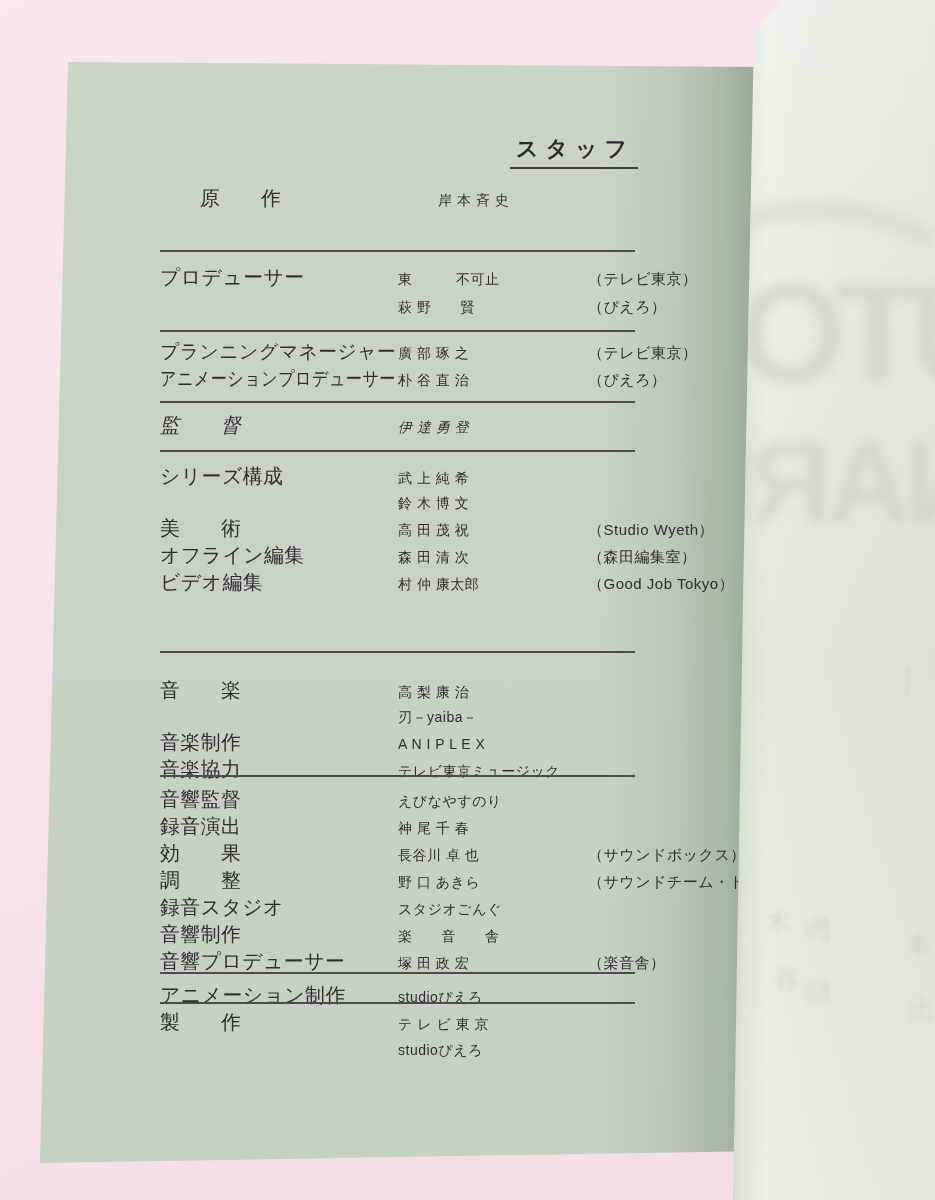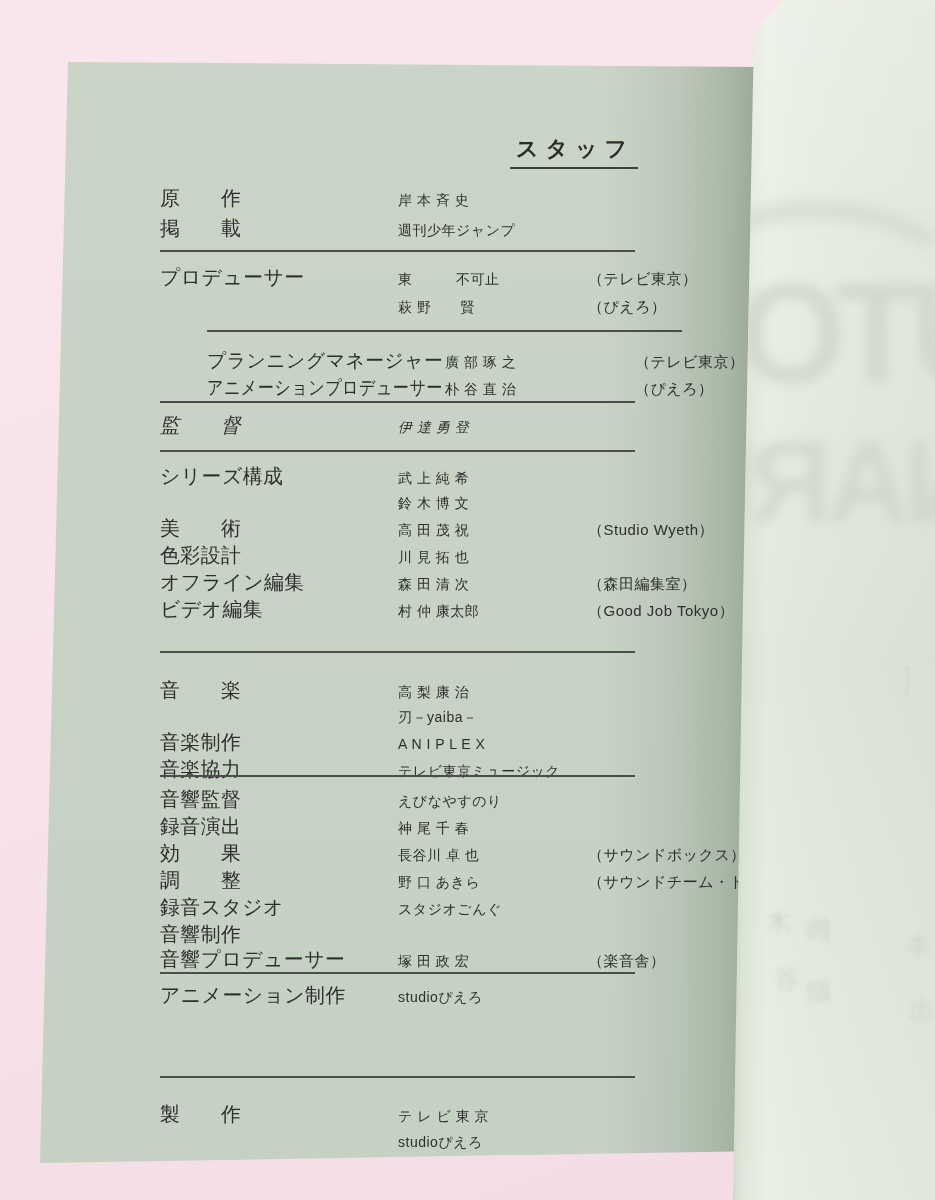--- a/index.html
+++ b/index.html
@@ -17,34 +17,34 @@
     clip-path:polygon(28px 0,100% 5px,100% 98.9%,0 100%);
   }
   
   .credits{position:absolute;left:160px;top:0;width:560px;height:946px;z-index:2;color:#2e2e2e;}
   .page-title{
     position:absolute;top:134px;left:350px;
     font-size:22px;font-weight:600;letter-spacing:7px;
     padding:0 4px 3px 6px;border-bottom:2px solid #3f3f3f;color:#2b2b2b;white-space:nowrap;
   }
   .sec{position:absolute;left:0;width:475px;border-top:2px solid #4c4c4c;}
-  .sec.no-line{border-top:none;}
+  .sec.no-line{border-top:none;margin-left:40px;}
   .row{display:flex;align-items:baseline;line-height:var(--lh);white-space:nowrap;}
   .row-label{display:inline-block;width:238px;flex:0 0 238px;font-size:20px;font-weight:500;letter-spacing:.5px;}
   .row-name{display:inline-block;width:190px;flex:0 0 190px;font-size:14px;font-weight:500;letter-spacing:.5px;}
   .row-paren{display:inline-block;font-size:15px;font-weight:500;letter-spacing:.5px;}
   .s0{top:184px;--lh:28px;padding-top:0;}
   .s1{top:250px;--lh:28px;padding-top:11px;}
-  .s2{top:330px;--lh:26px;padding-top:16px;margin-left:47px;}
+  .s2{top:330px;--lh:26px;padding-top:7px;}
   .s3{top:401px;--lh:28px;padding-top:8px;font-style:italic;}
   .s4{top:450px;--lh:25px;padding-top:12px;}
   .s5{top:651px;--lh:25px;padding-top:25px;}
   .s6{top:775px;--lh:25px;padding-top:10px;}
   .s7{top:972px;--lh:28px;padding-top:7px;}
-  .s8{top:1076px;--lh:26px;padding-top:23px;}
+  .s8{top:1002px;--lh:26px;padding-top:5px;}
   .s2 .row-label{font-size:19px;}
   
   .page-right{
     position:absolute;left:733px;top:0;width:202px;height:1200px;z-index:3;
     background:
       linear-gradient(180deg,rgba(255,255,255,.25) 0%,rgba(255,255,255,.10) 22%,rgba(120,130,115,.05) 55%,rgba(255,255,255,.08) 100%),
       linear-gradient(90deg,#ccd8c8 0px,#dde6d7 10px,#e9eee3 34px,#e5ebe0 70px,#e2e8dc 130px,#dfe5d9 100%);
     clip-path:polygon(49px 0,100% 0,100% 100%,0 100%,10px 600px,21px 32px);
   }
   .ghost-logo{
@@ -76,25 +76,20 @@
 
   <div class="credits">
     <div class="page-title">スタッフ</div>
 
   <div class="sec s0 no-line">
         <div class="row">
           <span class="row-label" style="transform: scaleX(0.991597); transform-origin: left center;">原　　作</span>
           <span class="row-name">岸 本 斉 史</span>
           <span class="row-paren"></span>
         </div>
-        <div class="row">
-          <span class="row-label" style="transform: scaleX(0.991597); transform-origin: left center;">掲　　載</span>
-          <span class="row-name">週刊少年ジャンプ</span>
-          <span class="row-paren"></span>
-        </div>
       </div>
       <div class="sec s1">
         <div class="row">
           <span class="row-label" style="transform: scaleX(0.991597); transform-origin: left center;">プロデューサー</span>
           <span class="row-name">東　　　不可止</span>
           <span class="row-paren">（テレビ東京）</span>
         </div>
         <div class="row">
           <span class="row-label" style="transform: scaleX(0.991597); transform-origin: left center;"></span>
           <span class="row-name">萩 野　　賢</span>
@@ -130,25 +125,20 @@
           <span class="row-label" style="transform: scaleX(0.991597); transform-origin: left center;"></span>
           <span class="row-name">鈴 木 博 文</span>
           <span class="row-paren"></span>
         </div>
         <div class="row">
           <span class="row-label" style="transform: scaleX(0.991597); transform-origin: left center;">美　　術</span>
           <span class="row-name">高 田 茂 祝</span>
           <span class="row-paren">（Studio Wyeth）</span>
         </div>
         <div class="row">
-          <span class="row-label" style="transform: scaleX(0.991597); transform-origin: left center;">色彩設計</span>
-          <span class="row-name">川 見 拓 也</span>
-          <span class="row-paren"></span>
-        </div>
-        <div class="row">
           <span class="row-label" style="transform: scaleX(0.991597); transform-origin: left center;">オフライン編集</span>
           <span class="row-name">森 田 清 次</span>
           <span class="row-paren">（森田編集室）</span>
         </div>
         <div class="row">
           <span class="row-label" style="transform: scaleX(0.991597); transform-origin: left center;">ビデオ編集</span>
           <span class="row-name">村 仲 康太郎</span>
           <span class="row-paren">（Good Job Tokyo）</span>
         </div>
       </div>
@@ -195,20 +185,21 @@
           <span class="row-name">野 口 あきら</span>
           <span class="row-paren">（サウンドチーム・ドンファン）</span>
         </div>
         <div class="row">
           <span class="row-label" style="transform: scaleX(0.991597); transform-origin: left center;">録音スタジオ</span>
           <span class="row-name">スタジオごんぐ</span>
           <span class="row-paren"></span>
         </div>
         <div class="row">
           <span class="row-label" style="transform: scaleX(0.991597); transform-origin: left center;">音響制作</span>
+          <span class="row-name">楽　　音　　舎</span>
           <span class="row-paren"></span>
         </div>
         <div class="row">
           <span class="row-label" style="transform: scaleX(0.991597); transform-origin: left center;">音響プロデューサー</span>
           <span class="row-name">塚 田 政 宏</span>
           <span class="row-paren">（楽音舎）</span>
         </div>
       </div>
       <div class="sec s7">
         <div class="row">

